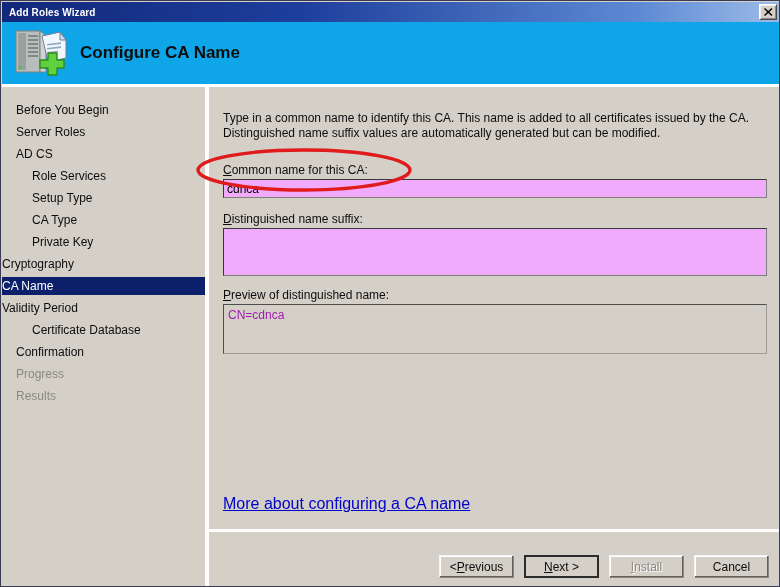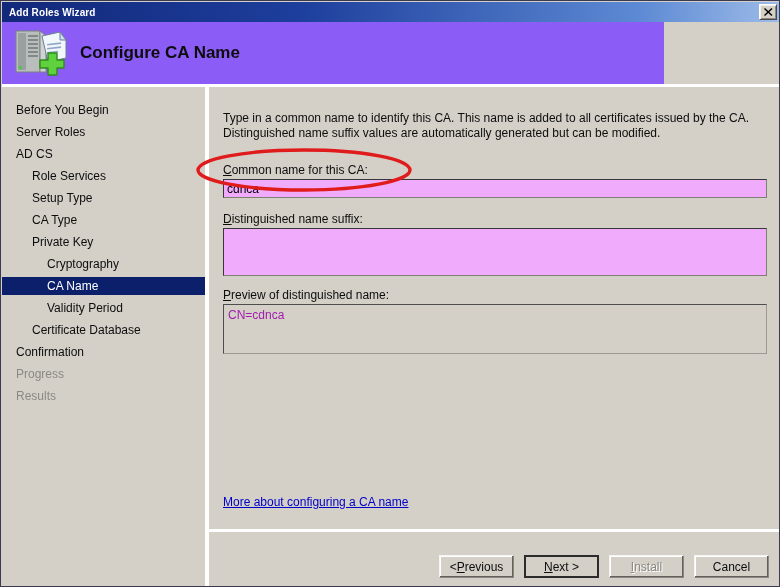--- a/index.html
+++ b/index.html
@@ -56,23 +56,23 @@
     justify-content: center;
     cursor: default;
     box-sizing: border-box;
   }
   #close-btn svg { display:block; }
 
   
   #header {
     position: absolute;
     left: 1px; top: 21px;
-    width: 662px;
+    width: 778px;
     height: 62px;
-    background: #8b5cf6;
+    background: #0ea5e9;
     display: flex;
     align-items: center;
   }
   #header-icon {
     margin-left: 10px;
     width: 58px;
     height: 50px;
     flex: 0 0 auto;
     display: block;
   }
@@ -125,21 +125,21 @@
     height: 18px;
     line-height: 18px;
     font-size: 12px;
     color: #0d0d0d;
     white-space: nowrap;
     cursor: default;
     margin-bottom: 4px;
   }
   .nav-item.lvl0 { padding-left: 14px; }
   .nav-item.lvl1 { padding-left: 30px; }
-  .nav-item.lvl2 { padding-left: 45px; }
+  .nav-item.lvl2 { }
   .nav-item.selected {
     background: #0c1f6b;
     color: #ffffff;
   }
   .nav-item.disabled { color: #8a8a82; }
 
   
   #content {
     position: absolute;
     left: 207px;
@@ -204,21 +204,21 @@
   }
 
   .spacer-22 { height: 22px; }
   .spacer-14 { height: 14px; }
   .spacer-12 { height: 12px; }
 
   #help-link {
     position: absolute;
     left: 221px;
     top: 408px;
-    font-size: 12px;
+    font-size: 16px;
     color: #0000c8;
     text-decoration: underline;
     cursor: pointer;
     white-space: nowrap;
   }
 
   
   #footer-rule {
     position: absolute;
     left: 207px;

